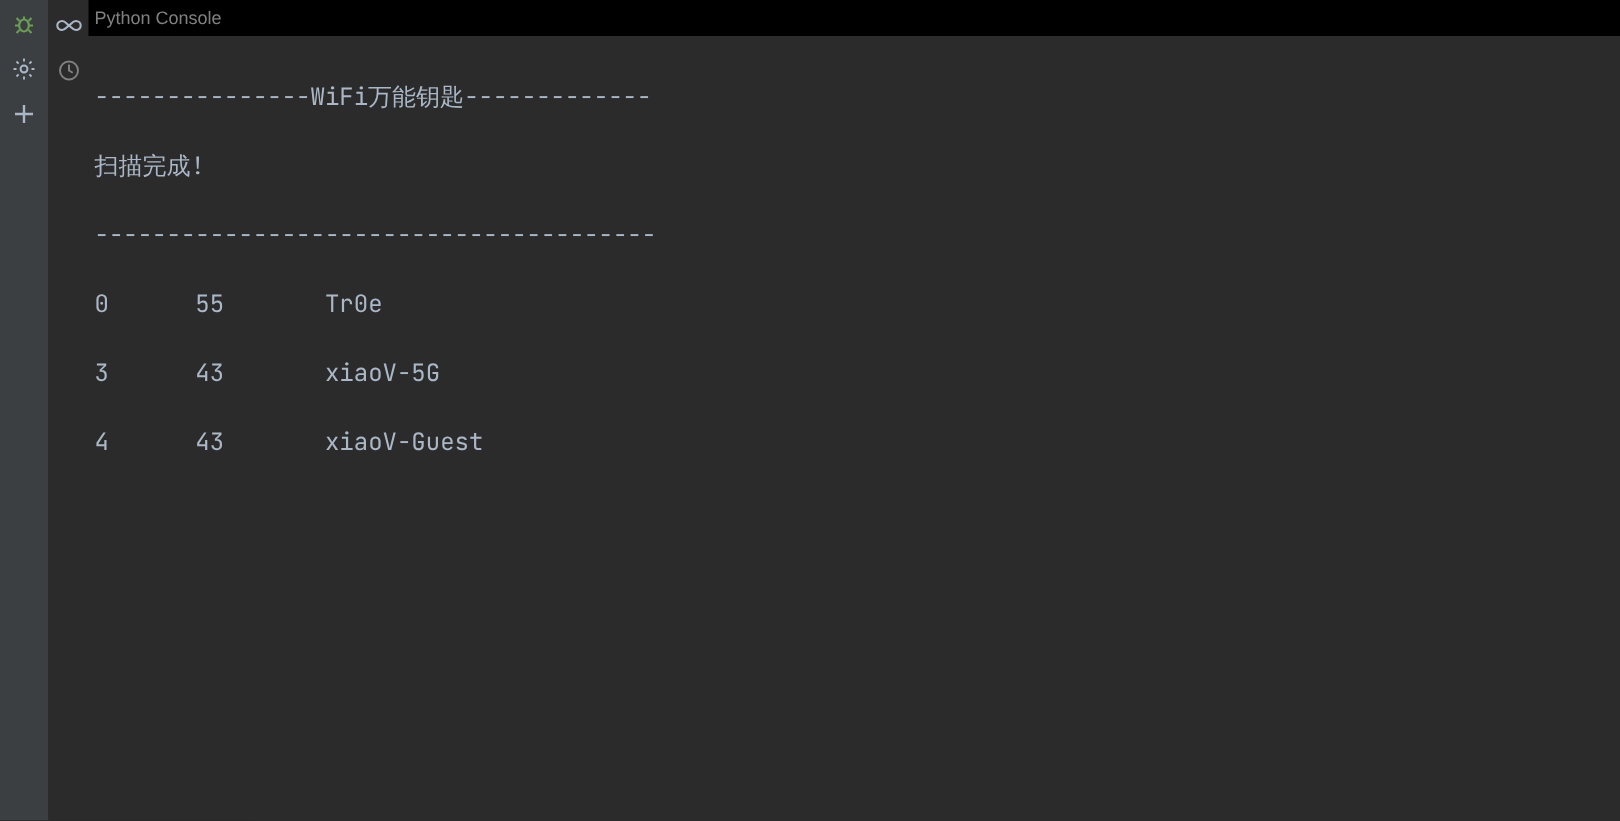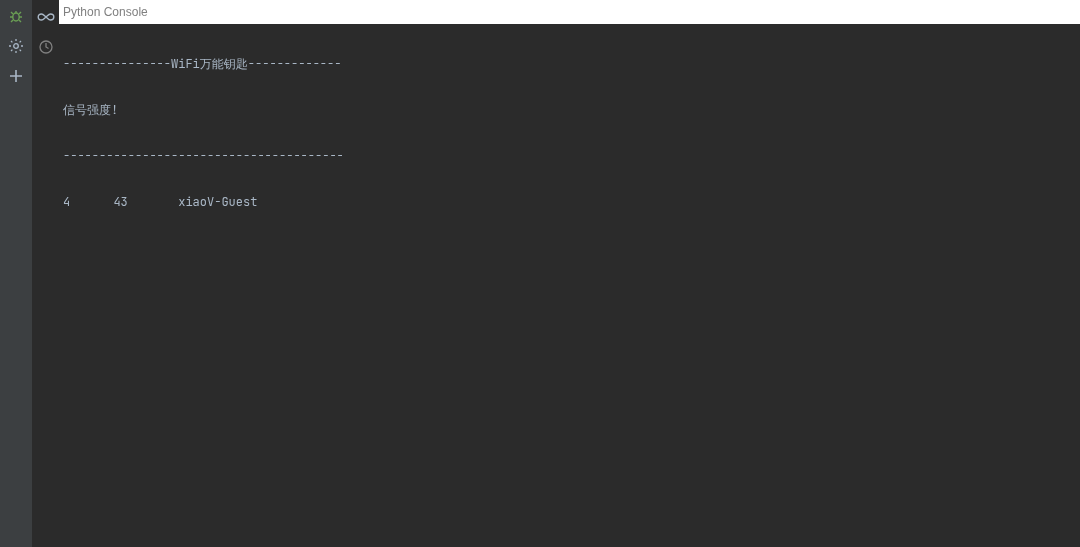--- a/index.html
+++ b/index.html
@@ -50,33 +50,33 @@
     color: #808080;
   }
   .main {
     flex: 1;
     background: #2b2b2b;
     display: flex;
     flex-direction: column;
   }
   .tab-bar {
     height: 24px;
-    background: #ffffff;
+    background: #000000;
     display: flex;
     align-items: center;
     padding-left: 4px;
     color: #808080;
     font-family: "Segoe UI", Arial, sans-serif;
     font-size: 12px;
   }
   .console {
     flex: 1;
     padding: 6px 4px 16px 4px;
     white-space: pre;
-    font-size: 12px;
+    font-size: 16px;
     line-height: 23px;
     color: #a9b7c6;
     overflow: hidden;
   }
   .dash-row { color: #a9b7c6; }
   .row { min-height: 23px; }
 </style>
 </head>
 <body>
 
@@ -118,22 +118,24 @@
   </div>
 </div>
 
 <div class="main">
   <div class="tab-bar">
     <span>Python Console</span>
   </div>
 
   <div class="console">
 <div class="row dash-row"><span>---------------</span><span>WiFi万能钥匙</span><span>-------------</span></div>
-<div class="row">信号强度!</div>
+<div class="row">扫描完成!</div>
 <div class="row dash-row">---------------------------------------</div>
+<div class="row"><span>0</span>      <span>55</span>       <span>Tr0e</span></div>
+<div class="row"><span>3</span>      <span>43</span>       <span>xiaoV-5G</span></div>
 <div class="row"><span>4</span>      <span>43</span>       <span>xiaoV-Guest</span></div>
 
 
 
 
 
 
 
 
 

